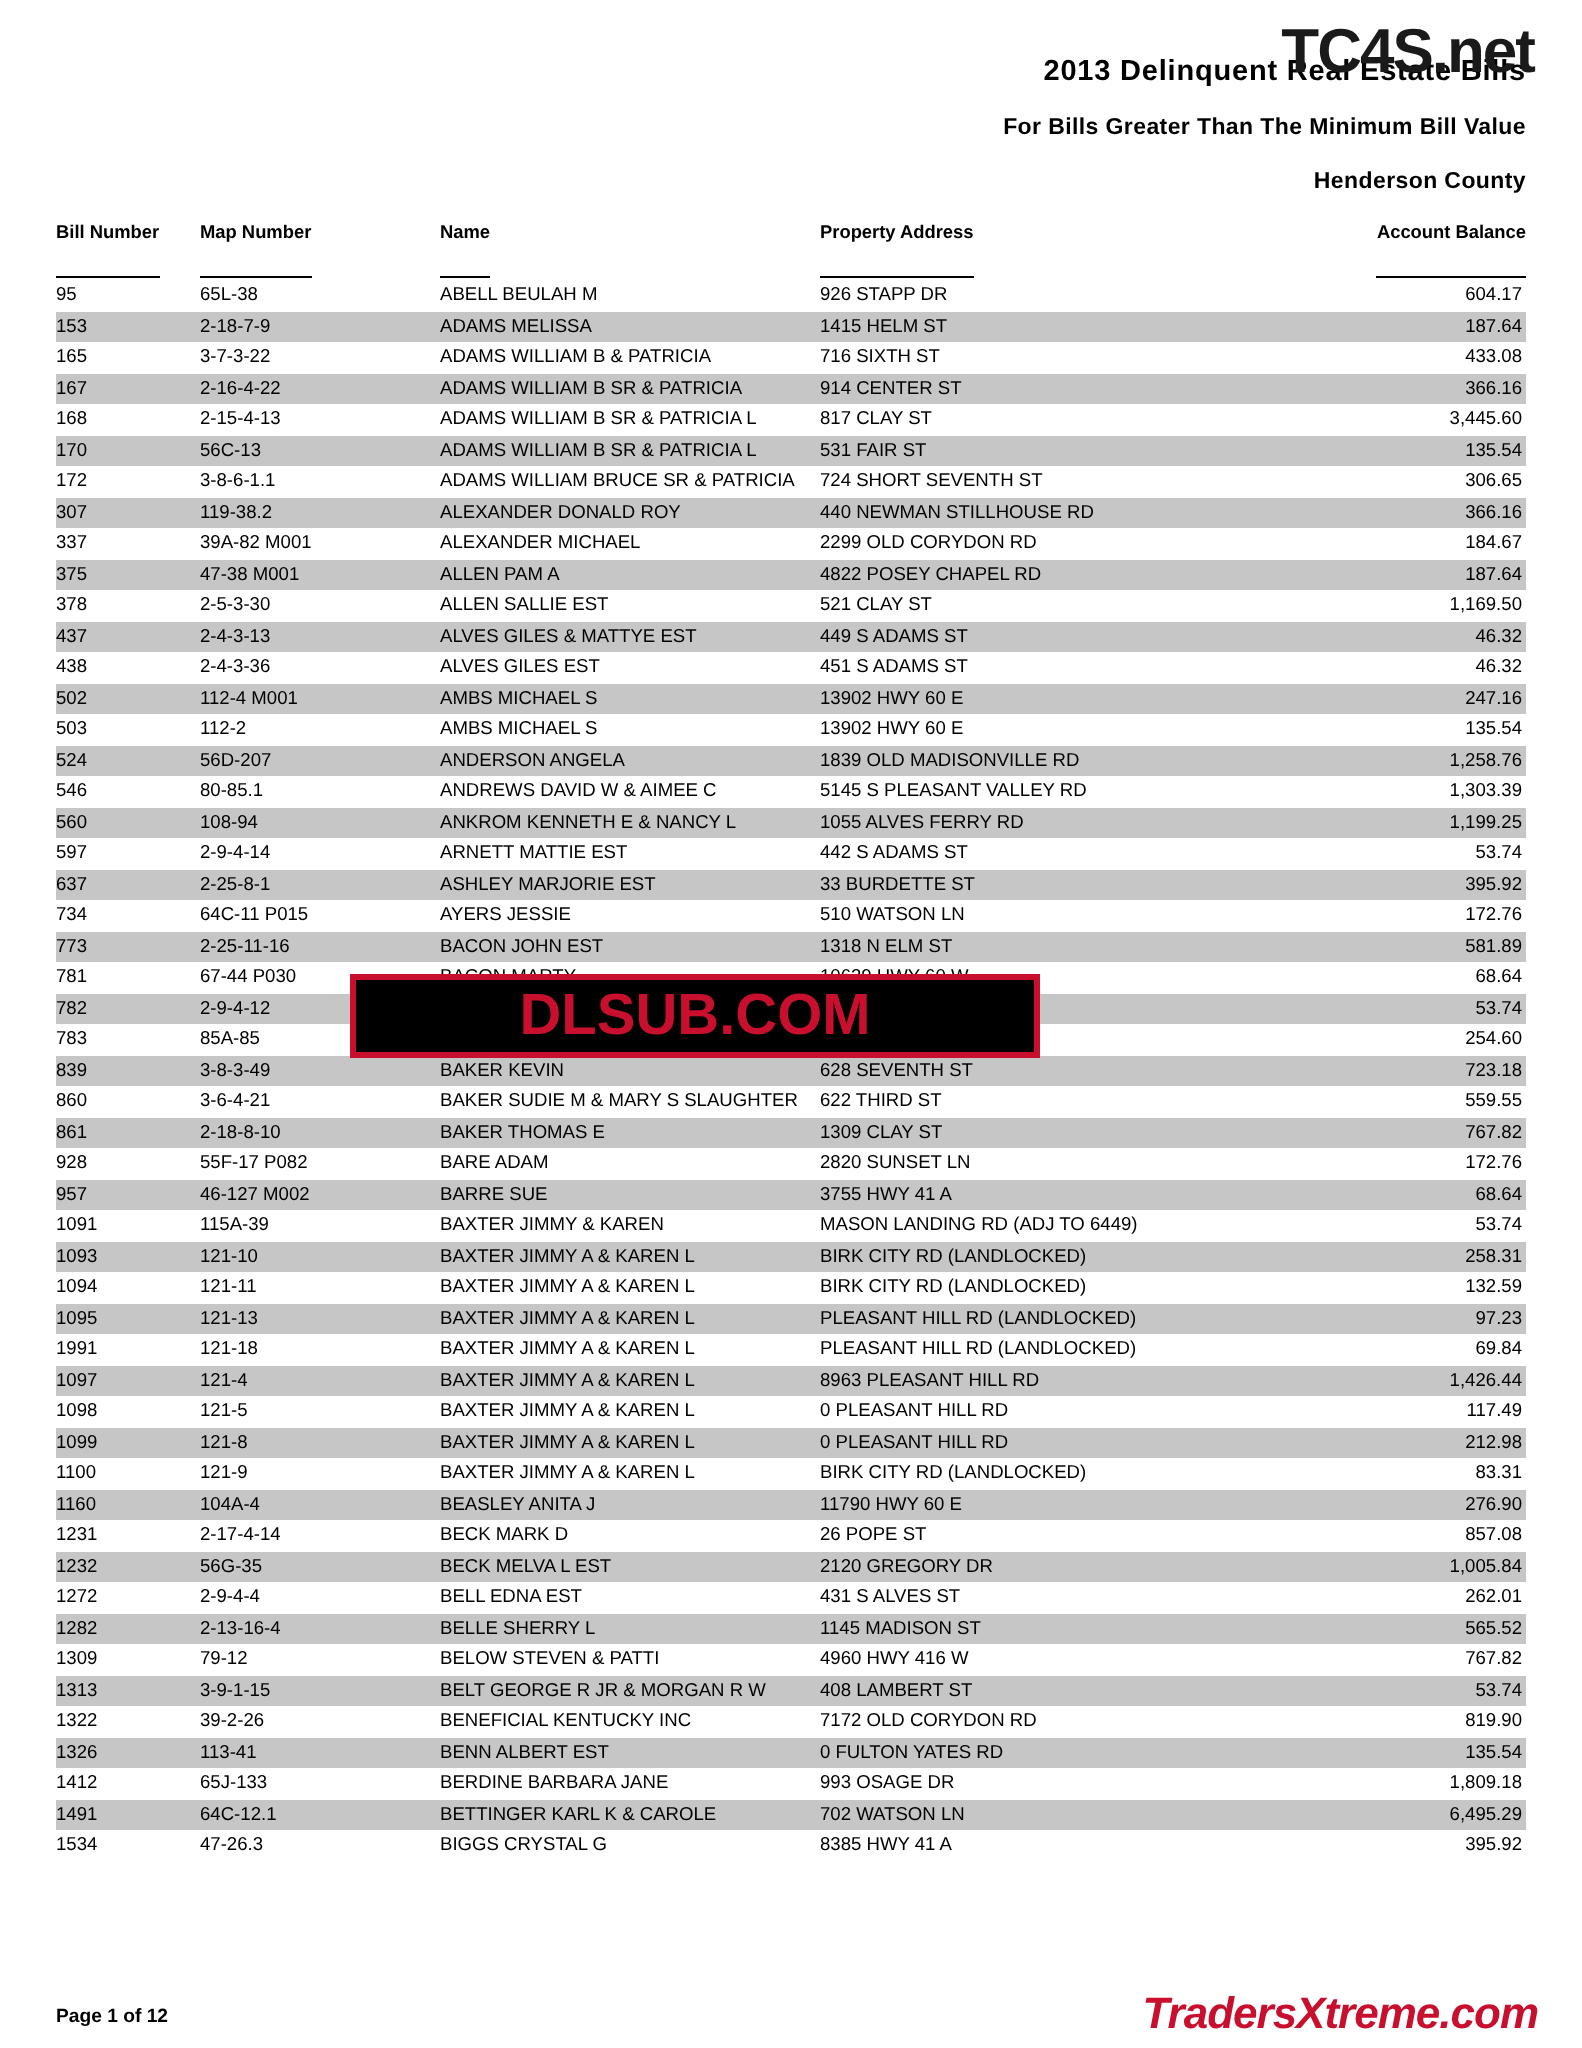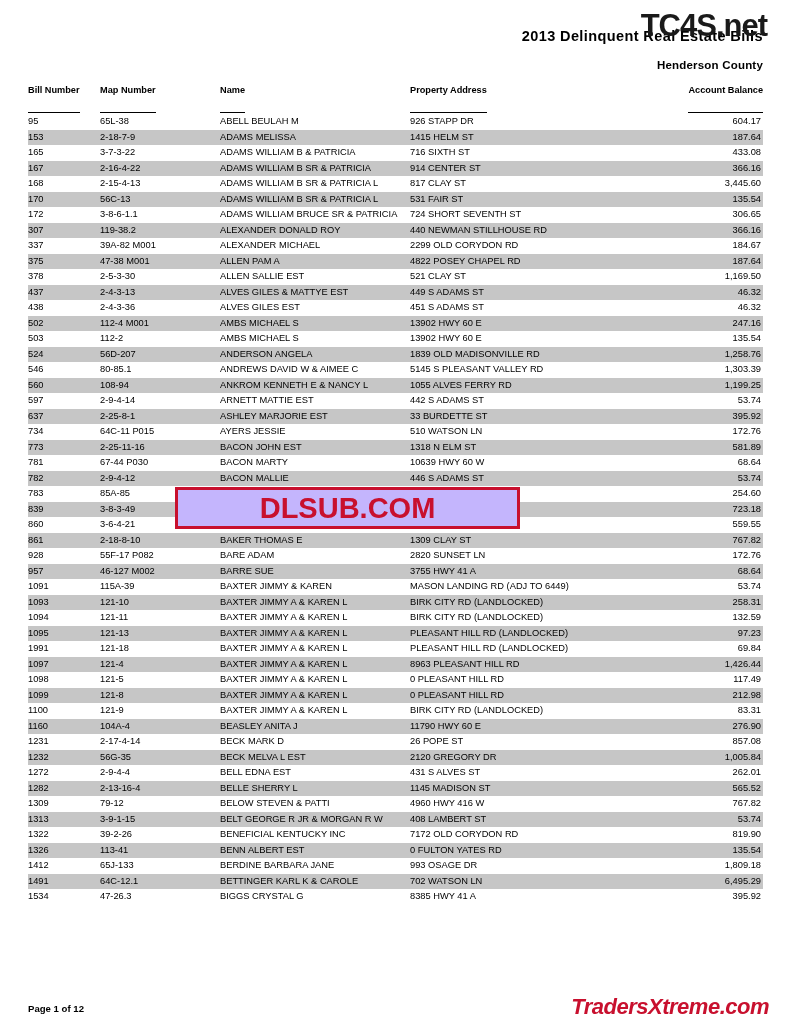--- a/index.html
+++ b/index.html
@@ -110,21 +110,21 @@
     color: #c8102e;
     letter-spacing: -0.5px;
     font-style: italic;
   }
   .watermark-dlsub {
     position: absolute;
     left: 175px;
     top: 487px;
     width: 345px;
     height: 42px;
-    background: #c4b5fd;
+    background: #000000;
     border: 3px solid #c8102e;
     display: flex;
     align-items: center;
     justify-content: center;
     box-sizing: border-box;
   }
   .watermark-dlsub span {
     font-family: "Liberation Sans", sans-serif;
     font-weight: bold;
     font-size: 29px;
@@ -134,20 +134,21 @@
 </style>
 </head>
 <body>
 
 <div class="page">
 
   <div class="watermark-tc4s">TC4S.net</div>
 
   <div class="titles">
     <div class="title-main">2013 Delinquent Real Estate Bills</div>
+    <div class="title-sub">For Bills Greater Than The Minimum Bill Value</div>
     <div class="title-county">Henderson County</div>
   </div>
 
   <table class="bills">
     <thead>
       <tr>
         <th class="col-bill"><span class="hdr">Bill Number</span></th>
         <th class="col-map"><span class="hdr">Map Number</span></th>
         <th class="col-name"><span class="hdr">Name</span></th>
         <th class="col-addr"><span class="hdr">Property Address</span></th>

